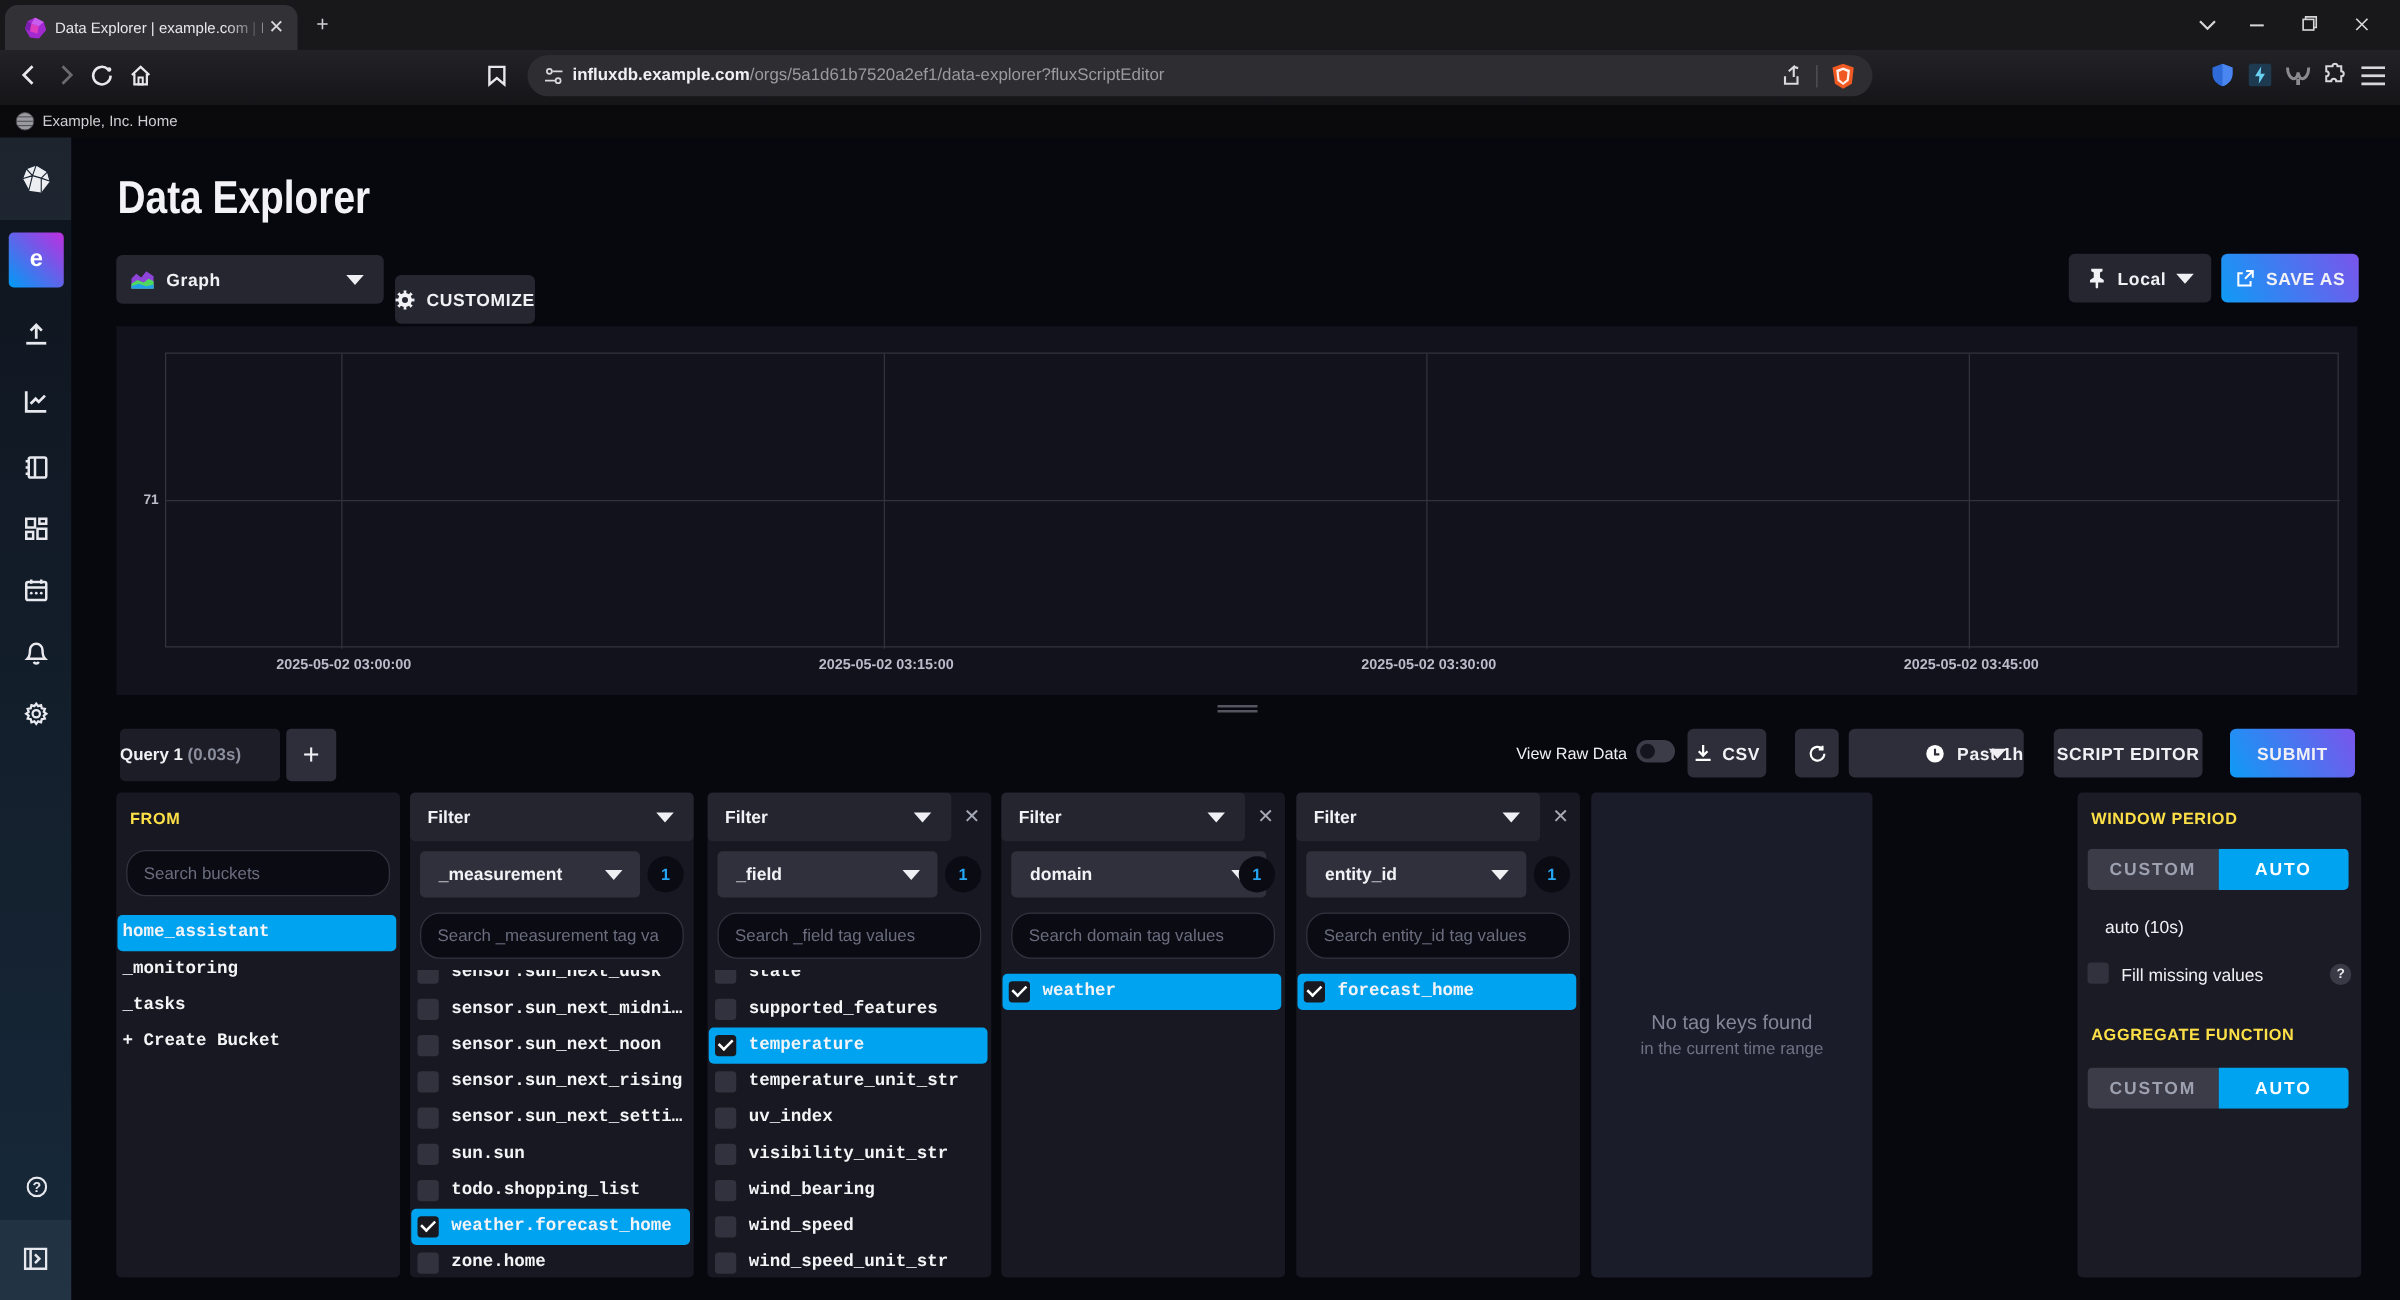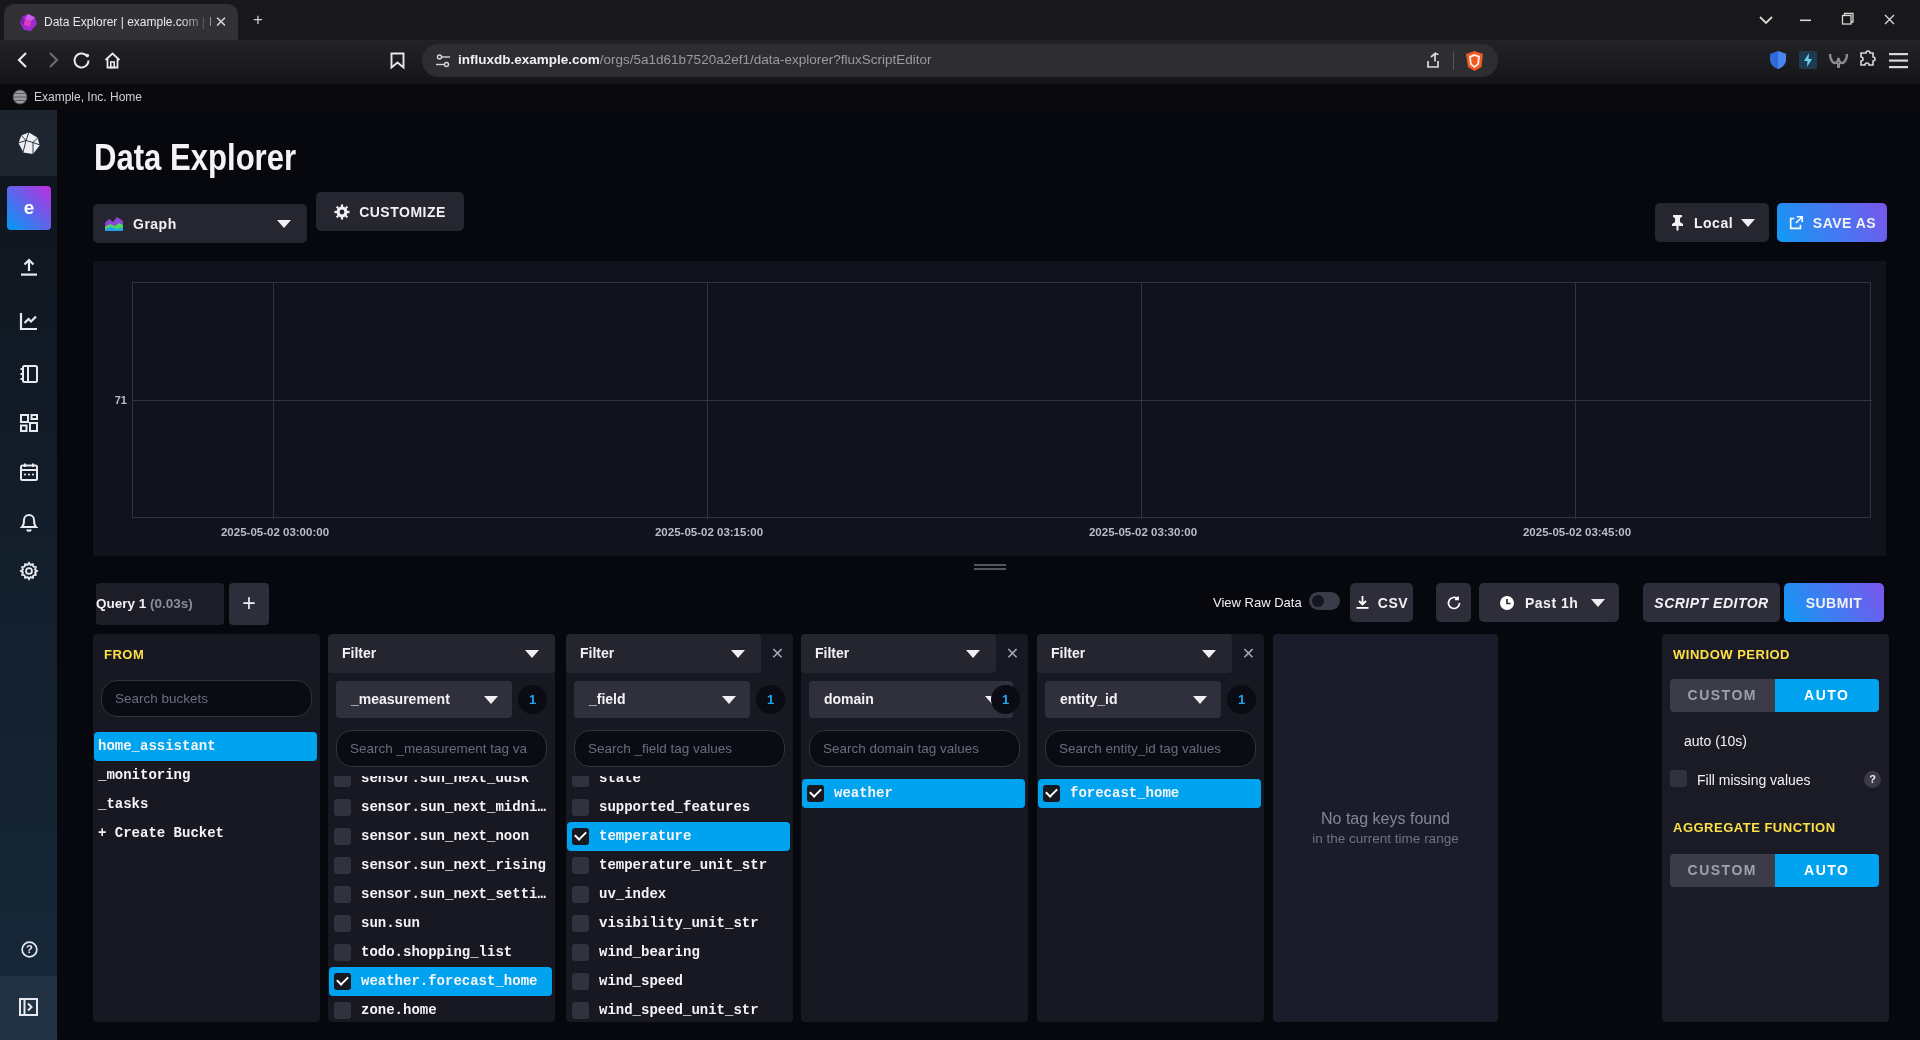--- a/index.html
+++ b/index.html
@@ -223,21 +223,21 @@
       <h1>Data Explorer</h1>
       <div class="btn" style="left:36px; top:94px; width:214px; justify-content:flex-start; padding-left:12px;">
         <svg width="18" height="15" viewBox="0 0 18 15" style="margin-right:10px">
           <polygon points="0,15 0,7 4,3 8,6 12,1 18,5 18,15" fill="#8e44d8"></polygon>
           <polygon points="0,15 0,11 5,8 10,10 14,7 18,9 18,15" fill="#4fd860"></polygon>
           <polygon points="0,15 0,13 6,11 12,13 18,11.5 18,15" fill="#22a0e8"></polygon>
         </svg>
         Graph
         <div class="caret" style="right:16px; top:16px; position:absolute;"></div>
       </div>
-      <div class="btn" style="left:259px; top:82px; width:148px;">
+      <div class="btn" style="left:259px; top:110px; width:112px;">
         <svg width="16" height="16" viewBox="0 0 18 18" style="margin-right:9px">
           <path fill-rule="evenodd" d="M7.59 0.52 L10.41 0.52 L10.03 2.79 L12.66 3.87 L14.00 2.00 L16.00 4.00 L14.13 5.34 L15.21 7.97 L17.48 7.59 L17.48 10.41 L15.21 10.03 L14.13 12.66 L16.00 14.00 L14.00 16.00 L12.66 14.13 L10.03 15.21 L10.41 17.48 L7.59 17.48 L7.97 15.21 L5.34 14.13 L4.00 16.00 L2.00 14.00 L3.87 12.66 L2.79 10.03 L0.52 10.41 L0.52 7.59 L2.79 7.97 L3.87 5.34 L2.00 4.00 L4.00 2.00 L5.34 3.87 L7.97 2.79 Z M9 6.3 a2.7 2.7 0 1 0 0 5.4 a2.7 2.7 0 1 0 0-5.4 Z" fill="#f1f1f5"></path>
         </svg>
         CUSTOMIZE
       </div>
       <div class="btn" style="left:1598px; top:93px; width:114px; justify-content:flex-start; padding-left:16px;">
         <svg width="13" height="17" viewBox="0 0 13 17" style="margin-right:10px">
           <path d="M2 1 h9 v2 l-2 1 v4 l3 2 v2 H7.5 v4 l-1 1 -1-1 v-4 H1 v-2 l3-2 V4 L2 3 z" fill="#f1f1f5"></path>
         </svg>
         Local
@@ -279,29 +279,29 @@
           <path d="M7.5 1 v8 M4 6 l3.5 3.5 L11 6" stroke="#fff" stroke-width="1.8" fill="none"></path>
           <rect x="1.5" y="12" width="12" height="1.8" fill="#fff"></rect>
         </svg>
         CSV
       </div>
       <div class="btn" style="left:1379px;top:473px;width:35px;background:#2e2e3a;">
         <svg width="16" height="16" viewBox="0 0 16 16">
           <path d="M13.5 8 a5.5 5.5 0 1 1 -1.6-3.9 M12 1.5 v3 h-3" stroke="#fff" stroke-width="1.7" fill="none"></path>
         </svg>
       </div>
-      <div class="btn" style="left:1422px;top:473px;width:140px;justify-content:flex-start;padding-left:20px;background:#2e2e3a;">
+      <div class="btn" style="left:1422px;top:473px;width:140px;justify-content:flex-end;padding-left:20px;background:#2e2e3a;">
         <svg width="16" height="16" viewBox="0 0 16 16" style="margin-right:10px">
           <circle cx="8" cy="8" r="7" fill="#fff"></circle>
           <path d="M8 4 v4.5 h3.5" stroke="#2e2e3a" stroke-width="1.7" fill="none"></path>
         </svg>
         Past 1h
         <div class="caret" style="right:14px;top:16px;position:absolute;"></div>
       </div>
-      <div class="btn" style="left:1586px;top:473px;width:137px;background:#2e2e3a;font-style:italic;">SCRIPT EDITOR</div>
+      <div class="btn" style="left:1586px;top:473px;width:119px;background:#2e2e3a;">SCRIPT EDITOR</div>
       <div class="btn grad" style="left:1727px;top:473px;width:100px;">SUBMIT</div>
 
       <div class="panel" style="left:36px; width:227px;">
         <div class="seclabel" style="left:11px;top:13px;">FROM</div>
         <div class="searchbox" style="top:46px;width:211px;">Search buckets</div>
         <div class="list" style="top:95px;">
           <div class="row sel" style="top:3px;padding-left:4px;">home_assistant</div>
           <div class="row" style="top:32px;padding-left:4px;">_monitoring</div>
           <div class="row" style="top:61px;padding-left:4px;">_tasks</div>
           <div class="row" style="top:90px;padding-left:4px;">+ Create Bucket</div>

